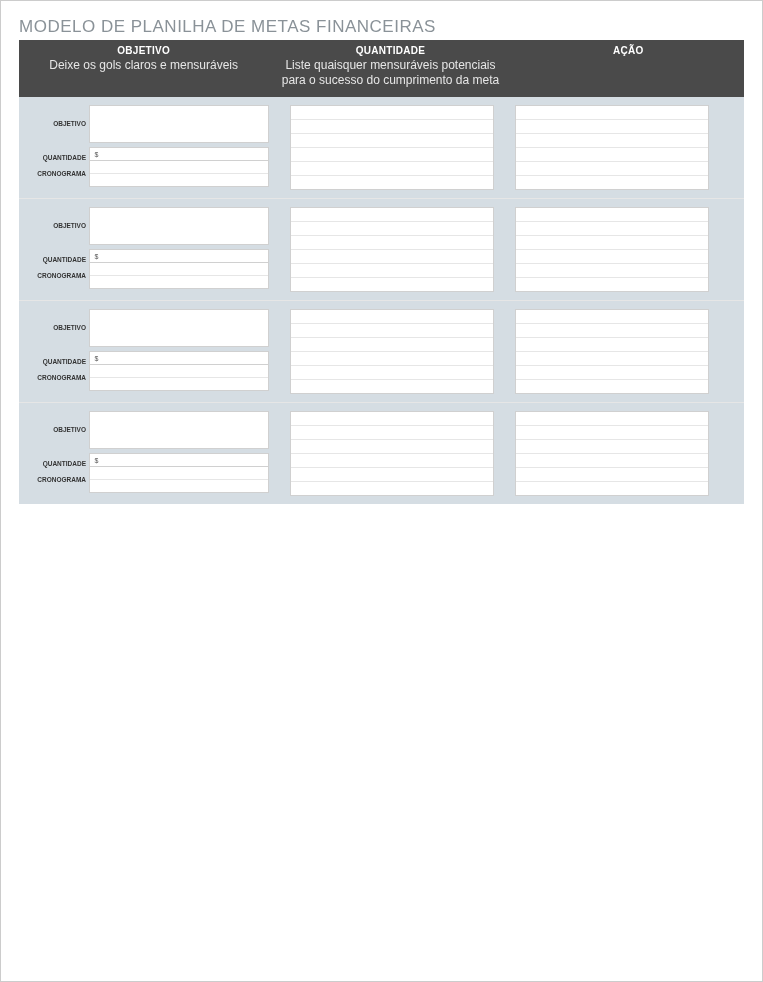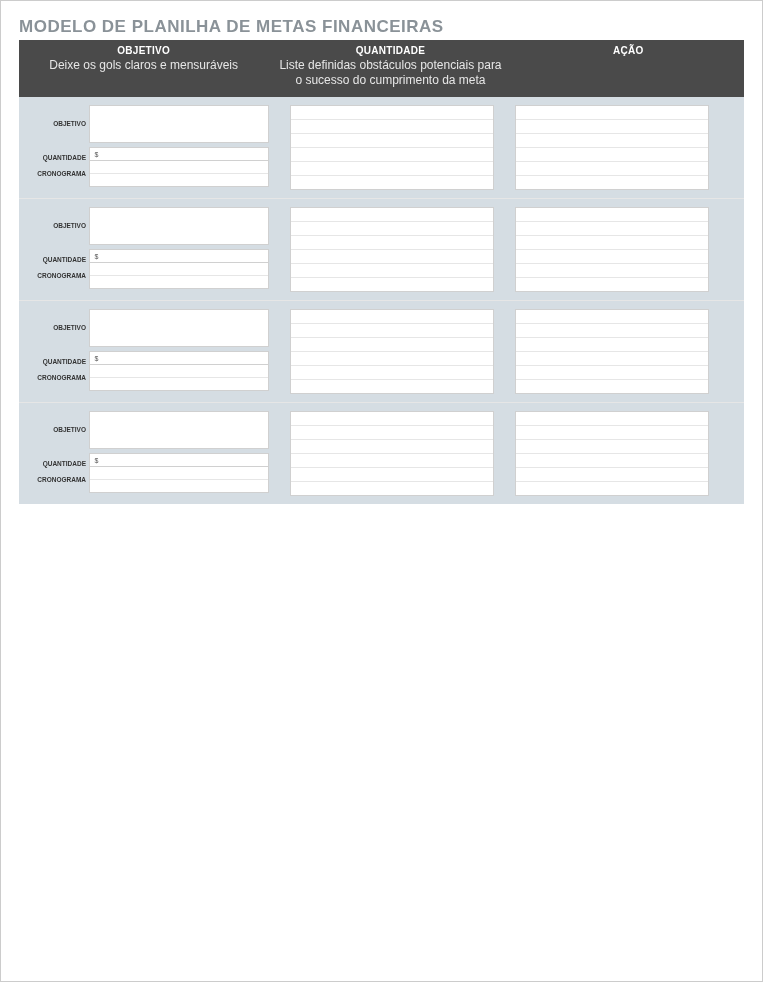--- a/index.html
+++ b/index.html
@@ -7,21 +7,21 @@
       font-family: Arial, Helvetica, sans-serif;
       background: #fff;
       width: 763px;
       height: 982px;
       border: 1px solid #ccc;
       padding: 16px 18px;
     }
     .page-title {
       color: #8a9298;
       font-size: 17px;
-      font-weight: bold;
+      font-weight: normal;
       letter-spacing: 0.5px;
       margin-bottom: 3px;
     }
     .sheet {
       width: 100%;
       border-radius: 21px;
     }
     .header-row {
       display: flex;
       background: #4a4a4a;
@@ -141,21 +141,21 @@
 
 <div class="sheet">
 
   <div class="header-row">
     <div class="header-cell col-obj">
       <div class="hlabel">OBJETIVO</div>
       <div class="hsub">Deixe os gols claros e mensuráveis</div>
     </div>
     <div class="header-cell col-block">
       <div class="hlabel">QUANTIDADE</div>
-      <div class="hsub">Liste definidas obstáculos potenciais para o sucesso do cumprimento da meta</div>
+      <div class="hsub">Liste quaisquer mensuráveis potenciais para o sucesso do cumprimento da meta</div>
     </div>
     <div class="header-cell col-acao">
       <div class="hlabel">AÇÃO</div>
     </div>
   </div>
 
   <div class="goal-area" id="goal-area">
       <div class="goal-block">
         <div class="labels-col">
           <div class="label-area label-obj">OBJETIVO</div>

